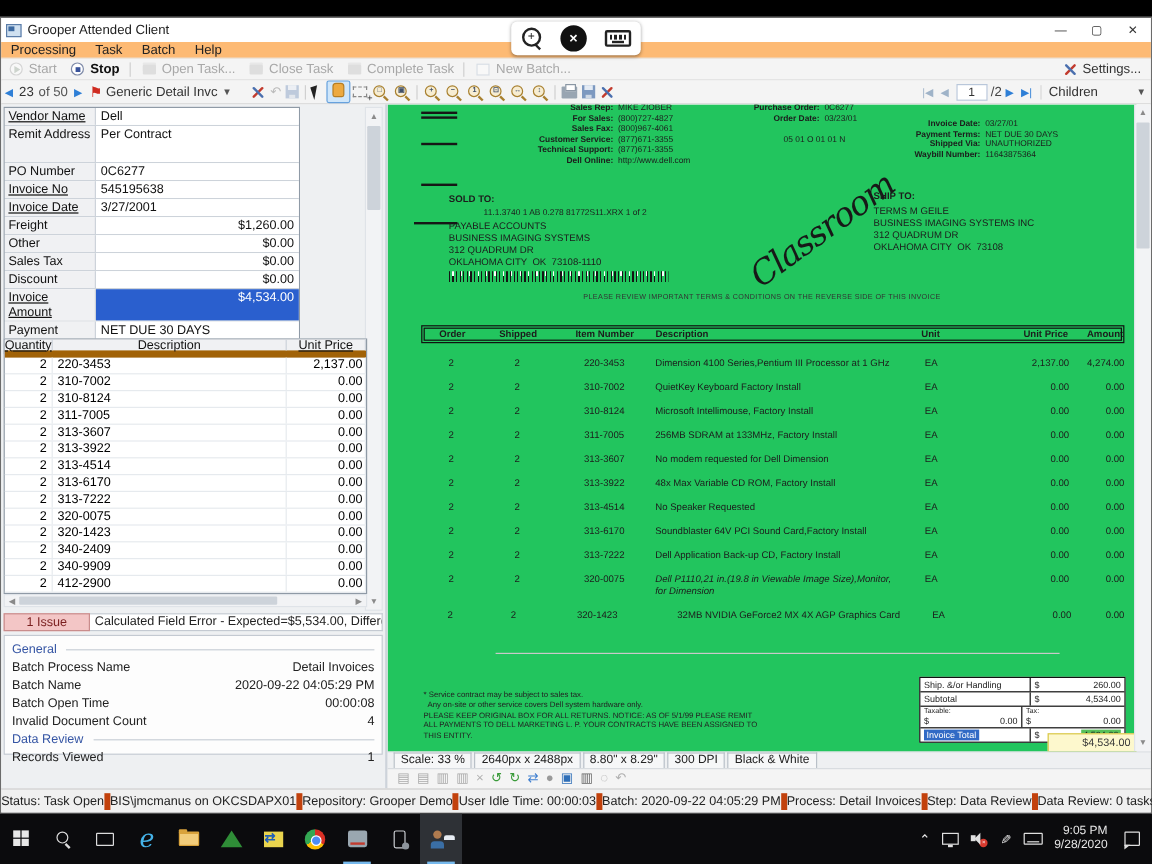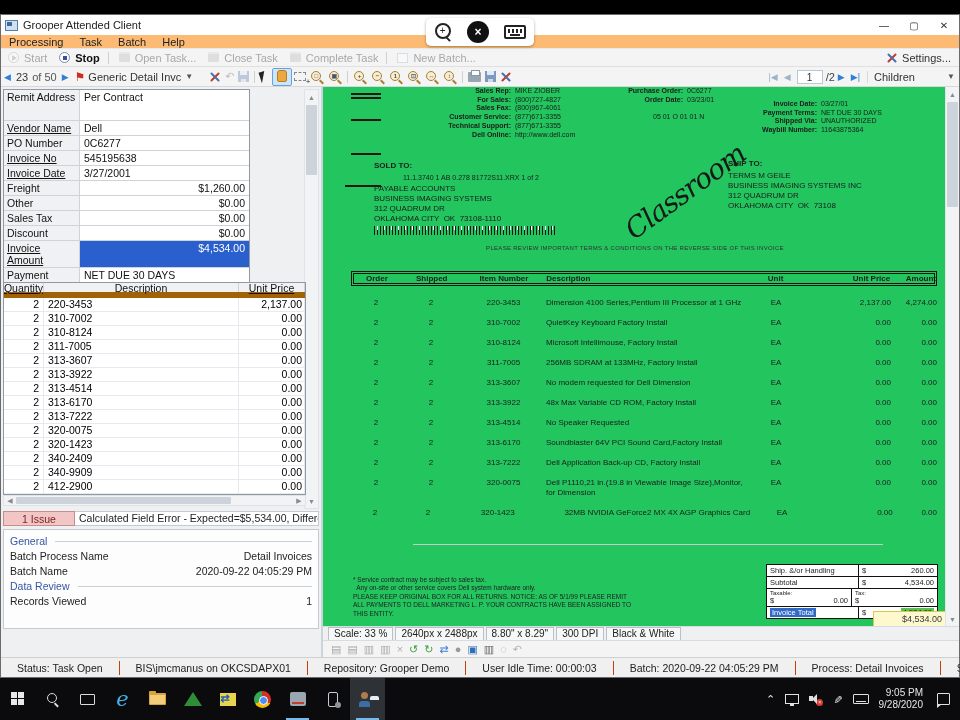--- a/index.html
+++ b/index.html
@@ -138,21 +138,21 @@
   .chip-blue { background:#316ac5; color:#fff; padding:0 2px; }
   .chip-green { background:#58c058; padding:0 2px; }
   .tooltip { position:absolute; left:550px; top:524px; width:74px; height:16px; background:#fdf8cd; border:1px solid #d9c84a; font-size:9px; line-height:14px; text-align:right; padding-right:4px; color:#3a3a3a; }
 
   .scalebar { height:14px; background:#eef0f2; display:flex; align-items:flex-end; padding-left:5px; gap:2px; border-top:1px solid #d8dce0; }
   .scaleseg { border:1px solid #b9c0c8; border-bottom:none; background:#f6f7f8; font-size:10px; line-height:12px; padding:0 5px; color:#222; white-space:nowrap; }
   .viewertools { height:17px; background:#f4f4f4; border-top:1px solid #d8dce0; display:flex; align-items:center; padding-left:5px; }
   .bt { font-size:11px; margin:0 3px; line-height:1; }
 
   .statusbar { position:absolute; left:0; right:0; bottom:0; height:20px; background:#f0f0f0; border-top:1px solid #d0d0d0; display:flex; align-items:center; font-size:10.5px; color:#222; }
-  .statseg { padding:0 16px; border-right:1px solid #c2410c; white-space:nowrap; height:14px; line-height:14px; }
+  .statseg { padding:0 0; border-right:5px solid #c2410c; white-space:nowrap; height:14px; line-height:14px; }
 
   
   .overlaybar { position:absolute; top:18px; left:426px; width:108px; height:28px; background:#fff; border-radius:5px; box-shadow:0 1px 3px rgba(0,0,0,.35); display:flex; align-items:center; justify-content:space-around; z-index:50; }
   .magbig { width:18px; height:18px; position:relative; }
   .magbig::before { content:"+"; position:absolute; left:1px; top:0px; width:12px; height:12px; border:2px solid #222; border-radius:50%; font-size:10px; line-height:11px; text-align:center; color:#222; }
   .magbig::after { content:""; position:absolute; right:1px; bottom:1px; width:6px; height:2px; background:#222; transform:rotate(45deg); }
   .cxico { width:22px; height:22px; border-radius:50%; background:#111; color:#fff; display:flex; align-items:center; justify-content:center; font-size:12px; font-weight:bold; }
   .kbico { width:22px; height:14px; border:2px solid #222; border-radius:2px; position:relative; }
   .kbico::before { content:""; position:absolute; left:2px; right:2px; top:2px; height:4px; background:repeating-linear-gradient(90deg,#222 0 2px,transparent 2px 4px); }
   .kbico::after { content:""; position:absolute; left:4px; right:4px; bottom:1px; height:2px; background:#222; }
@@ -331,27 +331,27 @@
           <span>Children</span>
           <span class="ddown" style="margin-left:auto;padding-right:4px;">▼</span>
         </span>
       </span>
     </div>
 
     <div class="main">
 
       <div class="leftpanel">
         <div class="formarea" id="form-rows">
+            <div class="frow">
+              <div class="flabel link">Vendor Name</div>
+              <div class="fvalue">Dell</div>
+            </div>
             <div class="frow tall">
               <div class="flabel">Remit Address</div>
               <div class="fvalue">Per Contract</div>
-            </div>
-            <div class="frow">
-              <div class="flabel link">Vendor Name</div>
-              <div class="fvalue">Dell</div>
             </div>
             <div class="frow">
               <div class="flabel">PO Number</div>
               <div class="fvalue">0C6277</div>
             </div>
             <div class="frow">
               <div class="flabel link">Invoice No</div>
               <div class="fvalue">545195638</div>
             </div>
             <div class="frow">
@@ -483,20 +483,28 @@
 
         <div class="infopanel" id="info-groups">
             <div class="grouphead">General</div>
             <div class="inforow">
               <span class="ilabel">Batch Process Name</span>
               <span class="ivalue">Detail Invoices</span>
             </div>
             <div class="inforow">
               <span class="ilabel">Batch Name</span>
               <span class="ivalue">2020-09-22 04:05:29 PM</span>
+            </div>
+            <div class="inforow">
+              <span class="ilabel">Batch Open Time</span>
+              <span class="ivalue">00:00:08</span>
+            </div>
+            <div class="inforow">
+              <span class="ilabel">Invalid Document Count</span>
+              <span class="ivalue">4</span>
             </div>
             <div class="grouphead">Data Review</div>
             <div class="inforow">
               <span class="ilabel">Records Viewed</span>
               <span class="ivalue">1</span>
             </div>
           </div>
       </div>
 
       <div class="rightcol">
@@ -641,21 +649,21 @@
                   <span class="ico2">313-7222</span>
                   <span class="ico3" style="text-align: left;">Dell Application Back-up CD, Factory Install</span>
                   <span class="ico4">EA</span>
                   <span class="ico5">0.00</span>
                   <span class="ico6">0.00</span>
                 </div>
                 <div class="invrow">
                   <span class="ico0">2</span>
                   <span class="ico1">2</span>
                   <span class="ico2">320-0075</span>
-                  <span class="ico3" style="text-align: left;">Dell P1110,21 in.(19.8 in Viewable Image Size),Monitor, for Dimension</span>
+                  <span class="ico3" style="text-align: left; font-style: italic;">Dell P1110,21 in.(19.8 in Viewable Image Size),Monitor, for Dimension</span>
                   <span class="ico4">EA</span>
                   <span class="ico5">0.00</span>
                   <span class="ico6">0.00</span>
                 </div>
                 <div class="invrow">
                   <span class="ico0">2</span>
                   <span class="ico1">2</span>
                   <span class="ico2">320-1423</span>
                   <span class="ico3" style="text-align: right; margin-left: 22px;">32MB NVIDIA GeForce2 MX 4X AGP Graphics Card</span>
                   <span class="ico4">EA</span>

